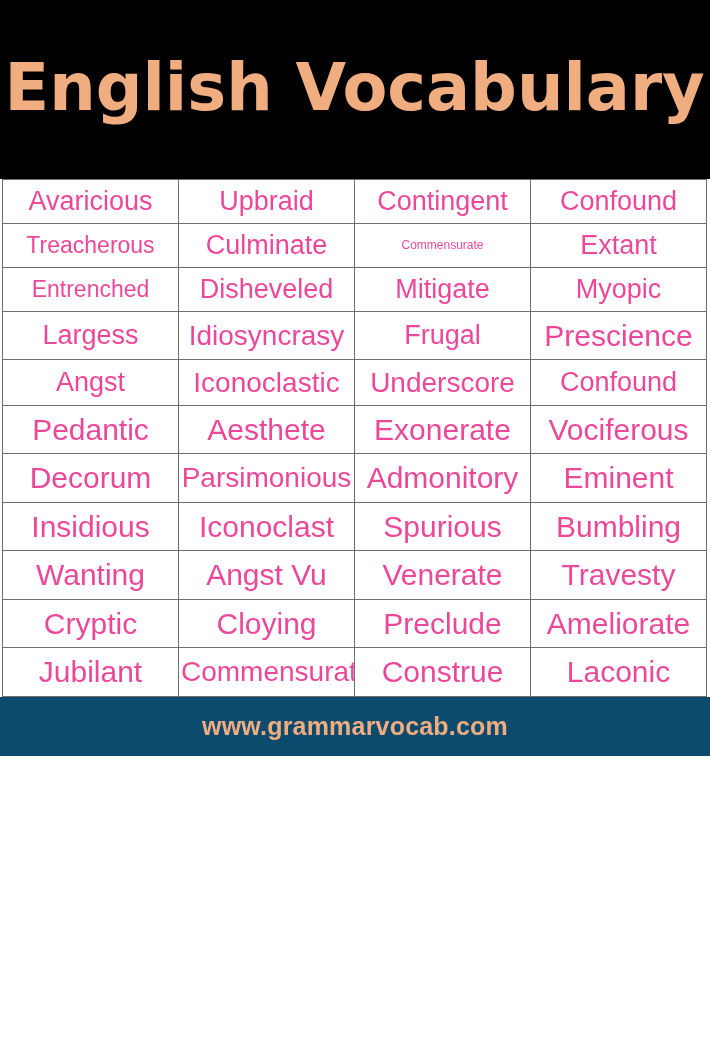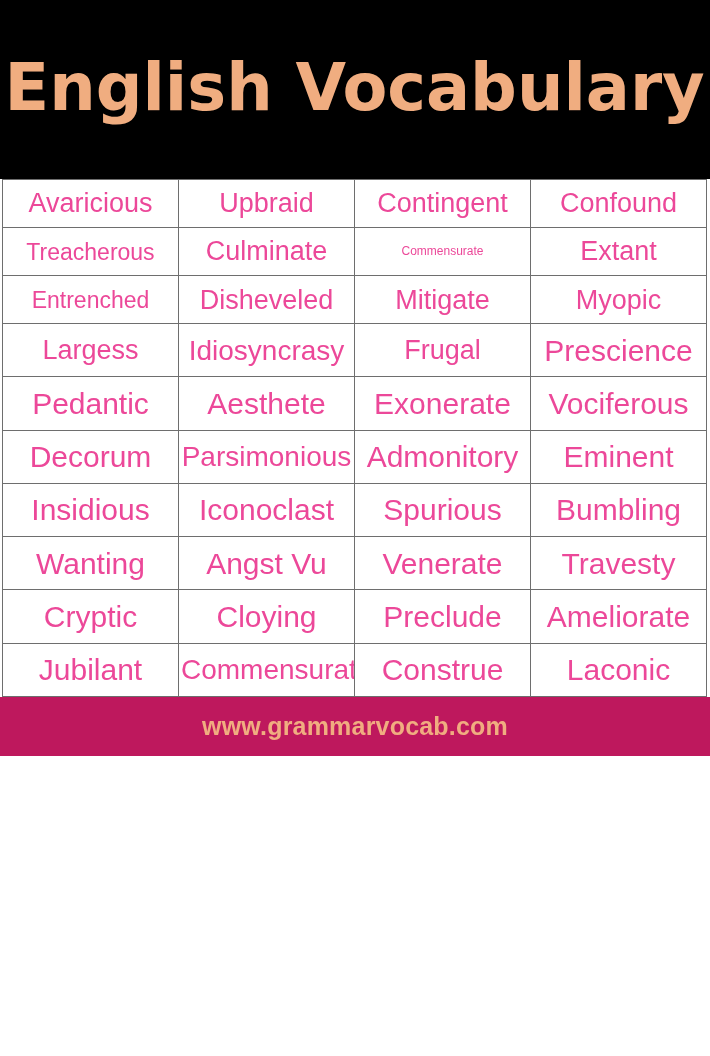--- a/index.html
+++ b/index.html
@@ -68,21 +68,21 @@
     white-space: nowrap;
   }
   table.vocab td.s28 { font-size: 27px; }
   table.vocab td.s26 { font-size: 30px; }
   table.vocab td.s24 { font-size: 23px; }
   table.vocab td.s22 { font-size: 28px; }
   table.vocab td.s16 { font-size: 12px; }
   
   .footer-band {
     height: 59px;
-    background: #be185d;
+    background: #0c4a6e;
     display: flex;
     align-items: center;
     justify-content: center;
     flex: 0 0 auto;
   }
   .footer-url {
     color: #f0ad80;
     font-family: "Liberation Sans", sans-serif;
     font-weight: bold;
     font-size: 25px;
@@ -120,20 +120,26 @@
             <td class="s28">Mitigate</td>
             <td class="s28">Myopic</td>
           </tr>
           <tr>
             <td class="s28">Largess</td>
             <td class="s22">Idiosyncrasy</td>
             <td class="s28">Frugal</td>
             <td class="s26">Prescience</td>
           </tr>
           <tr>
+            <td class="s28">Angst</td>
+            <td class="s22">Iconoclastic</td>
+            <td class="s22">Underscore</td>
+            <td class="s28">Confound</td>
+          </tr>
+          <tr>
             <td class="s26">Pedantic</td>
             <td class="s26">Aesthete</td>
             <td class="s26">Exonerate</td>
             <td class="s26">Vociferous</td>
           </tr>
           <tr>
             <td class="s26">Decorum</td>
             <td class="s22">Parsimonious</td>
             <td class="s26">Admonitory</td>
             <td class="s26">Eminent</td>

